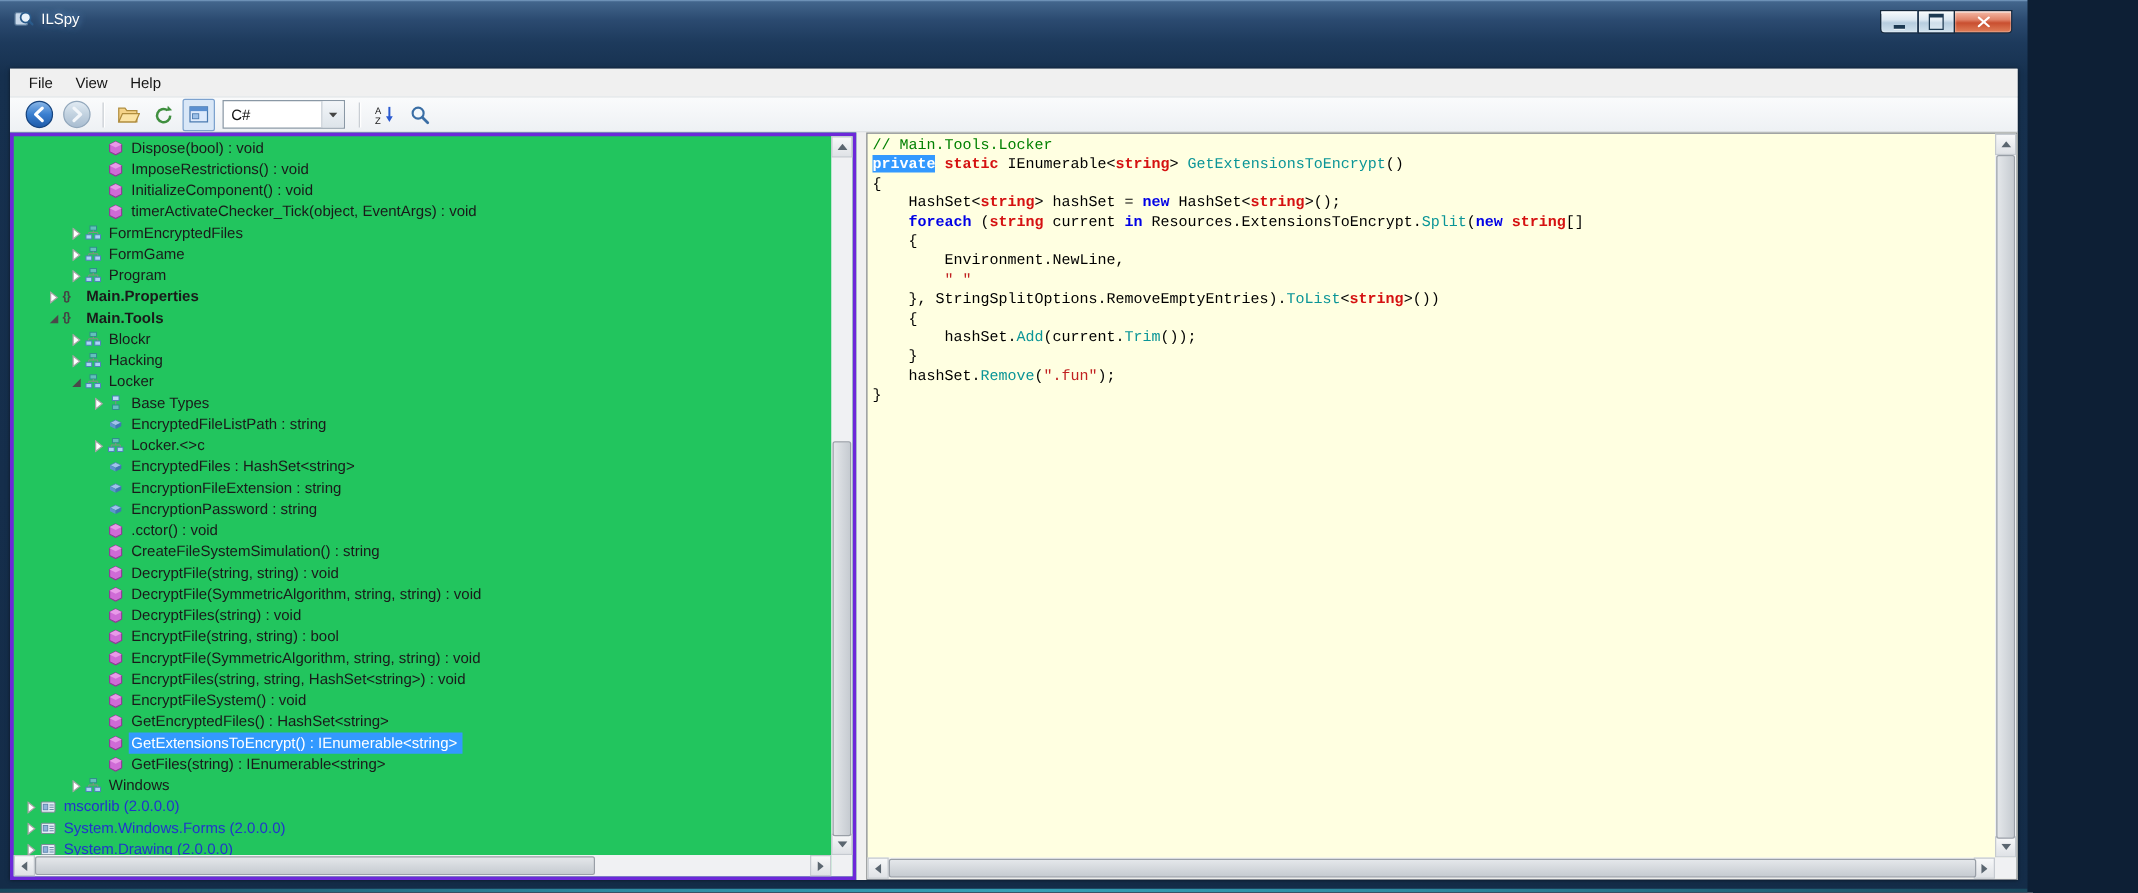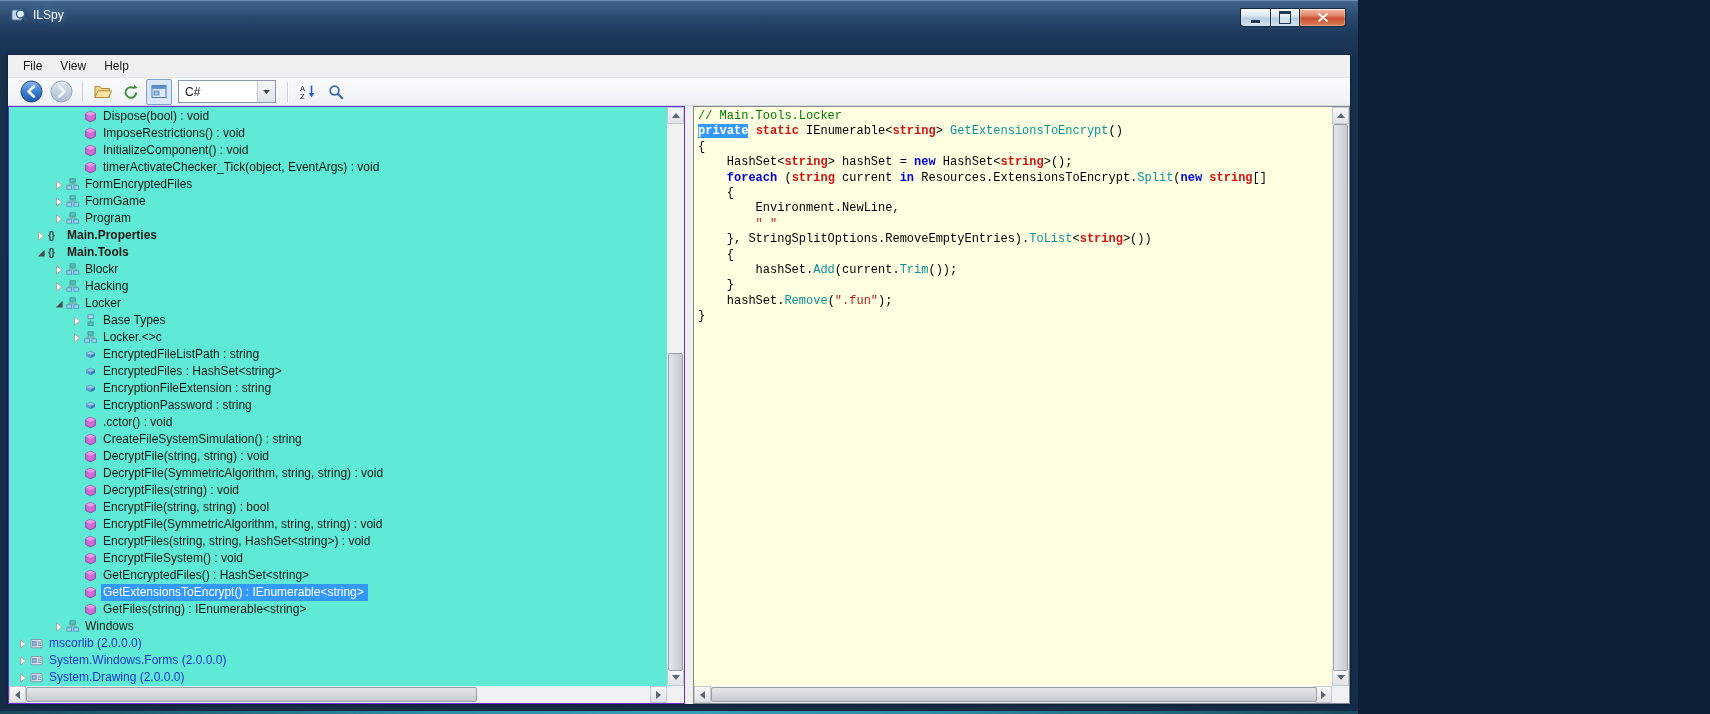--- a/index.html
+++ b/index.html
@@ -1,16 +1,16 @@
 <!DOCTYPE html>
 <html style="--keyword: #0000e6; --type-keyword: #d51111; --string-literal: #c02020; --method: #0a9597; --comment: #008000; --selection: #3399ff; --code-background: #ffffe1; --assembly-link: #2233cc; --titlebar: #1d3a5c;"><head>
 <meta charset="utf-8">
 <style>
   html,body{margin:0;padding:0;background:#0d1f35;}
-  .frame{position:relative;width:1358px;height:714px;overflow:hidden;
+  .frame{position:relative;width:1622px;height:714px;overflow:hidden;
     background:linear-gradient(180deg,#45688f 0,#2b4a70 16px,#1d3a5c 34px,#16304e 60px,#142c48 100%);
     font-family:"Liberation Sans",sans-serif;}
   .frame::before{content:"";position:absolute;top:0;left:0;right:0;height:1px;background:#7fa3c6;opacity:.7;}
   .frame::after{content:"";position:absolute;left:0;right:0;bottom:0;height:3px;
     background:linear-gradient(90deg,#1a4a5e,#2e8aa0 30%,#35a0b5 50%,#2e8aa0 70%,#1a4a5e);}
   
   .titlebar{position:absolute;top:0;left:0;right:0;height:30px;display:flex;align-items:center;padding-left:11px;}
   .appicon{width:16px;height:16px;margin-right:6px;display:flex;align-items:center;}
   .wtitle{color:#fff;font-size:12px;text-shadow:0 0 6px rgba(130,190,255,.9),0 1px 2px rgba(0,0,0,.6);}
   .winbtns{position:absolute;top:8px;right:12px;display:flex;}
@@ -31,21 +31,21 @@
   .tsep{width:1px;height:20px;background:#c9ced4;margin:0 6px;box-shadow:1px 0 0 #fff;}
   .tbtn{width:24px;height:24px;display:flex;align-items:center;justify-content:center;border:1px solid transparent;border-radius:2px;margin:0 1px;}
   .tbtn.pressed{background:#d9e7f7;border-color:#7da2ce;}
   .tbtn.nav{width:26px;height:26px;}
   .combo{width:96px;height:21px;background:#fff;border:1px solid #8a98a5;display:flex;align-items:center;margin:0 5px;font-size:12px;color:#111;}
   .combo .cval{flex:1;padding-left:6px;}
   .combo .carrow{width:17px;height:100%;display:flex;align-items:center;justify-content:center;
      background:linear-gradient(#f3f6f9,#dde4ea);border-left:1px solid #c4ccd4;}
   
   .content{flex:1;display:flex;min-height:0;}
-  .treepanel{width:677px;flex:none;background:#5eead4;border:1px solid #6d28d9;position:relative;box-sizing:border-box;}
+  .treepanel{width:677px;flex:none;background:#22c55e;border:3px solid #6d28d9;position:relative;box-sizing:border-box;}
   .splitter{width:8px;flex:none;background:#f0f0f0;cursor:ew-resize;}
   .codepanel{flex:1;background:var(--code-background,#ffffe1);border:1px solid #828790;position:relative;box-sizing:border-box;}
   
   .treerows{position:absolute;top:0;left:0;right:17px;bottom:17px;overflow:hidden;padding-top:1px;}
   .trow{display:flex;align-items:center;height:17px;white-space:nowrap;font-size:12px;color:#1a1a1a;}
   .tindent{flex:none;display:inline-block;}
   .exp{flex:none;width:15px;height:15px;display:flex;align-items:center;justify-content:center;}
   .ticon{flex:none;width:17px;height:14px;display:flex;align-items:center;}
   .nsg{font-size:10px;font-weight:bold;color:#444;letter-spacing:-1px;}
   .tlabel{padding:1px 4px 2px 2px;}
@@ -379,46 +379,46 @@
                 <svg width="13" height="13" viewBox="0 0 13 13">
                   <rect x="4" y="0.8" width="5.2" height="3.6" fill="#b9dcf7" stroke="#4f84b8" stroke-width="0.8"></rect>
                   <path d="M6.6 4.6 V8" stroke="#8a8a8a" stroke-width="0.8"></path>
                   <rect x="4" y="8" width="5.2" height="3.6" fill="#62c0bc" stroke="#2f8f8a" stroke-width="0.8"></rect>
                 </svg>
               </span>
               <span class="tlabel">Base Types</span>
             </div>
             <div class="trow">
               <span class="tindent" style="width: 60px;"></span>
+              <span class="exp"></span>
+              <span class="ticon">
+                <svg width="13" height="13" viewBox="0 0 13 13">
+                  <path d="M2 5.2 L6.5 3 L11 5.2 L6.5 7.4 Z" fill="#9fc3ea" stroke="#4d7fb5" stroke-width="0.6"></path>
+                  <path d="M2 5.2 V8 L6.5 10.2 V7.4 Z" fill="#5e94cf"></path>
+                  <path d="M11 5.2 V8 L6.5 10.2 V7.4 Z" fill="#3f76b4"></path>
+                </svg>
+              </span>
+              <span class="tlabel">EncryptedFileListPath : string</span>
+            </div>
+            <div class="trow">
+              <span class="tindent" style="width: 60px;"></span>
               <span class="exp">
                 <svg width="10" height="10" viewBox="0 0 10 10">
                   <path d="M2.5 0.8 L7.8 5 L2.5 9.2 Z" fill="#ffffff" stroke="#a6a6a6" stroke-width="1"></path>
                 </svg>
               </span>
               <span class="ticon">
                 <svg width="13" height="13" viewBox="0 0 13 13">
                   <rect x="4" y="0.8" width="5.2" height="3.4" fill="#62c0bc" stroke="#2f8f8a" stroke-width="0.8"></rect>
                   <path d="M6.6 4.2 V6 M3 7.8 V6 H10.2 V7.8" fill="none" stroke="#8a8a8a" stroke-width="0.8"></path>
                   <rect x="0.8" y="7.8" width="4.6" height="3.4" fill="#a9d4f5" stroke="#4f84b8" stroke-width="0.8"></rect>
                   <rect x="7.8" y="7.8" width="4.6" height="3.4" fill="#a9d4f5" stroke="#4f84b8" stroke-width="0.8"></rect>
                 </svg>
               </span>
               <span class="tlabel">Locker.&lt;&gt;c</span>
-            </div>
-            <div class="trow">
-              <span class="tindent" style="width: 60px;"></span>
-              <span class="exp"></span>
-              <span class="ticon">
-                <svg width="13" height="13" viewBox="0 0 13 13">
-                  <path d="M2 5.2 L6.5 3 L11 5.2 L6.5 7.4 Z" fill="#9fc3ea" stroke="#4d7fb5" stroke-width="0.6"></path>
-                  <path d="M2 5.2 V8 L6.5 10.2 V7.4 Z" fill="#5e94cf"></path>
-                  <path d="M11 5.2 V8 L6.5 10.2 V7.4 Z" fill="#3f76b4"></path>
-                </svg>
-              </span>
-              <span class="tlabel">EncryptedFileListPath : string</span>
             </div>
             <div class="trow">
               <span class="tindent" style="width: 60px;"></span>
               <span class="exp"></span>
               <span class="ticon">
                 <svg width="13" height="13" viewBox="0 0 13 13">
                   <path d="M2 5.2 L6.5 3 L11 5.2 L6.5 7.4 Z" fill="#9fc3ea" stroke="#4d7fb5" stroke-width="0.6"></path>
                   <path d="M2 5.2 V8 L6.5 10.2 V7.4 Z" fill="#5e94cf"></path>
                   <path d="M11 5.2 V8 L6.5 10.2 V7.4 Z" fill="#3f76b4"></path>
                 </svg>

